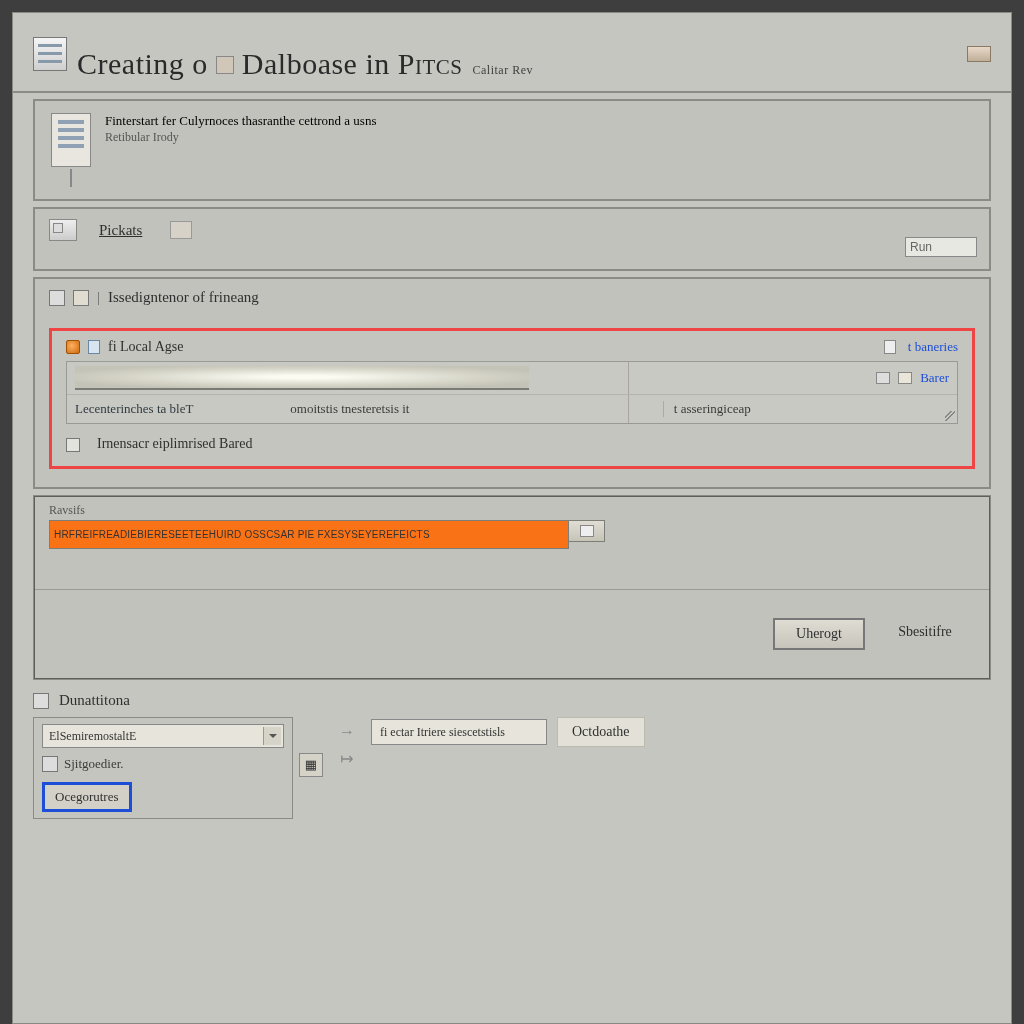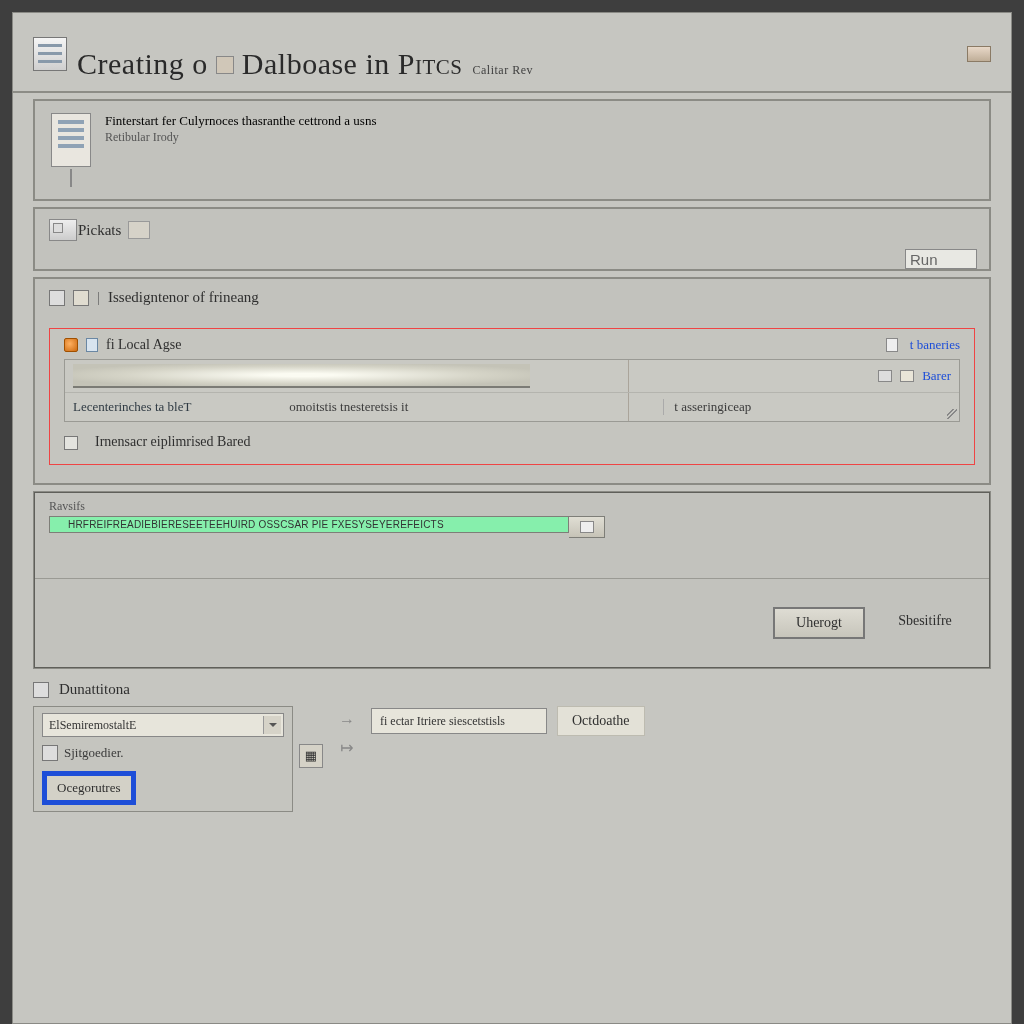--- a/index.html
+++ b/index.html
@@ -66,34 +66,34 @@
 .intro-panel { padding: 12px 16px; display:flex; gap:14px; align-items:flex-start; margin-top:6px; }
 .intro-icon {
   width: 40px; height: 54px; background:#e9e6df; border:1px solid #888; position:relative;
 }
 .intro-icon::before { content:""; position:absolute; left:6px; right:6px; top:6px; height:4px; background:#8fa2b5; box-shadow:0 8px 0 #8fa2b5,0 16px 0 #8fa2b5,0 24px 0 #8fa2b5; }
 .intro-stem { width:2px; height:18px; background:#888; margin:2px auto 0; }
 .intro-text { line-height:1.3; }
 .intro-line { color:#000000; }
 .intro-sub { font-size:12px; color:#555; }
 
-.picks-panel { padding: 10px 14px 28px 14px; display:flex; align-items:center; gap:1px; position:relative; }
+.picks-panel { padding: 10px 14px 28px 14px; display:flex; align-items:center; gap:22px; position:relative;text-decoration:underline; }
 .folder-icon { width:28px; height:22px; border:1px solid #888; background:linear-gradient(#eee,#ccc); position:relative; }
 .folder-icon::before { content:""; position:absolute; left:3px; top:3px; width:8px; height:8px; border:1px solid #888; background:#ddd; }
 .picks-label { font-size:15px; }
 .picks-thumb { width:22px; height:18px; border:1px solid #999; background:#d6d2c8; margin-left:6px;}
-.picks-field { position:absolute; right:12px; bottom:0; width:72px; height:20px; background:#e8e8e3; border:1px solid #888; font-size:15px; padding:2px 4px; color:#666; }
+.picks-field { position:absolute; right:12px; bottom:12px; width:72px; height:20px; background:#e8e8e3; border:1px solid #888; font-size:12px; padding:2px 4px; color:#666; }
 
 .assign-panel { padding: 10px 14px 18px 14px; }
 .assign-header { display:flex; align-items:center; gap:8px; font-size:15px; margin-bottom:8px; }
 .small-sq { width:16px; height:16px; border:1px solid #777; background:#ddd; display:inline-block; }
 .small-sq.b { background:#e0dcd0; }
 .vbar { color:#666; }
 
-.inner-box { border:1px solid #ef4444; background:#c5c5bf; padding:8px 14px 14px 14px; margin-top:22px; }
+.inner-box { border:3px solid #ef4444; background:#c5c5bf; padding:8px 14px 14px 14px; margin-top:22px; }
 .row-top { display:flex; align-items:center; gap:8px; }
 .orange-icon { width:14px; height:14px; background:radial-gradient(circle at 40% 40%, #ffb060, #cc6a10); border-radius:2px; border:1px solid #a05000; }
 .blue-doc { width:12px; height:14px; background:#d8e4ef; border:1px solid #6a87a3; }
 .field-lbl { font-size:14px; flex:0 0 auto; }
 .spacer { flex:1; }
 .col-lbl { font-size:13px; color:#1d4ed8; }
 .file-icon { width:12px; height:14px; border:1px solid #888; background:#eee; margin-right:4px;}
 
 .grid-box { border:1px solid #9a9a94; background:#c9c9c3; margin-top:6px; position: relative; }
 .grid-head { display:flex; align-items:center; padding:4px 8px; gap:8px; border-bottom:1px solid #b4b4ae; position: relative; }
@@ -109,21 +109,21 @@
 .divider-v { position:absolute; top:0; bottom:0; left:63%; width:1px; background:#aaa49a; }
 .resize-handle { position:absolute; right:2px; bottom:2px; width:10px; height:10px;
   background: linear-gradient(135deg, transparent 0 4px, #888 4px 5px, transparent 5px 7px, #888 7px 8px, transparent 8px); }
 
 .check-row { display:flex; align-items:flex-end; gap:17px; margin-top:12px; font-size:14px; }
 .chk { width:14px; height:14px; border:1px solid #777; background:#e3e3de; }
 
 .status-panel { padding:6px 14px 40px 14px; }
 .status-lbl { font-size:12px; color:#555; }
 .status-row { display:flex; gap:0; margin-top:2px; }
-.status-field { flex:0 0 520px; height:17px; border:1px solid #7e7e78; background:#86efac; font-family:Verdana, Geneva, sans-serif; font-size:10px; letter-spacing:0.2px; padding:3px 18px; color:#333; overflow:hidden; white-space:nowrap; }
+.status-field { flex:0 0 520px; height:29px; border:1px solid #7e7e78; background:#f97316; font-family:Verdana, Geneva, sans-serif; font-size:10px; letter-spacing:0.2px; padding:3px 4px; color:#333; overflow:hidden; white-space:nowrap; }
 .status-btn { width:36px; height:22px; border:1px solid #7e7e78; border-left:none; background:linear-gradient(#e0ded4,#c6c3b7); display:flex; align-items:center; justify-content:center; }
 .status-btn .mini { width:14px; height:12px; border:1px solid #888; background:#eee; }
 
 .btn-bar { display:flex; gap:14px; justify-content:flex-end; padding:28px 18px; border-top:1px solid #9a9a94; }
 .btn {
   min-width:92px; padding:6px 16px;
   border:2px solid #777; background:linear-gradient(#dedcd3,#c7c5bb);
   font-size:14px; text-align:center; cursor:pointer;
 }
 .btn.ghost { border:none; background:transparent; }
@@ -131,21 +131,21 @@
 .bottom-sec { margin: 12px 20px 0 20px; }
 .bot-header { display:flex; align-items:center; gap:10px; font-size:15px; margin-bottom:8px; }
 .bot-body { display:flex; align-items:flex-start; gap:16px; }
 .left-stack { border:1px solid #8b8b85; background:#c5c5bf; padding:6px 8px; width:260px; }
 .select-like { height:24px; border:1px solid #888; background:#e7e5db; display:flex; align-items:center; padding:0 6px; font-size:12px; color:#333; position:relative; margin-bottom:6px;}
 .select-like .dd { position:absolute; right:2px; top:2px; bottom:2px; width:18px; border-left:1px solid #999; background:#d6d3c8; display:flex; align-items:center; justify-content:center;}
 .select-like .dd::after { content:""; border:4px solid transparent; border-top-color:#555; transform: translateY(2px);}
 .side-tool { width:24px; height:24px; border:1px solid #888; background:#d5d2c7; display:flex; align-items:center; justify-content:center; margin-bottom:6px;}
 .row-flex { display:flex; align-items:center; gap:6px; }
 .list-row { display:flex; align-items:center; gap:6px; font-size:13px; color:#3b3b3b; padding:2px 0;}
-.pill-btn { border:5px solid #1d4ed8; background:#d3d1c7; padding:4px 10px; font-size:13px; width:fit-content; margin-top:8px; cursor:pointer;}
+.pill-btn { border:3px solid #1d4ed8; background:#d3d1c7; padding:4px 10px; font-size:13px; width:fit-content; margin-top:8px; cursor:pointer;}
 .arrow-col { display:flex; flex-direction:column; gap:10px; align-items:center; padding-top:4px; color:#888;}
 .arrow-col .arr { font-size:16px; }
 .right-stack { display:flex; align-items:center; gap:10px; }
 .ro-field { height:26px; width:176px; border:1px solid #888; background:#e7e5db; display:flex; align-items:center; padding:0 8px; font-size:12px; color:#333;}
 .big-action { height:30px; padding:0 14px; border:1px solid #bdbbb0; background:#e3e1d7; font-size:14px; display:flex; align-items:center; cursor:pointer;}
 
 .footer-btn {
   position:absolute; left:32px; bottom:18px;
   width:176px; height:36px;
   background:#fffef8; border:2px solid #6d6d67;

